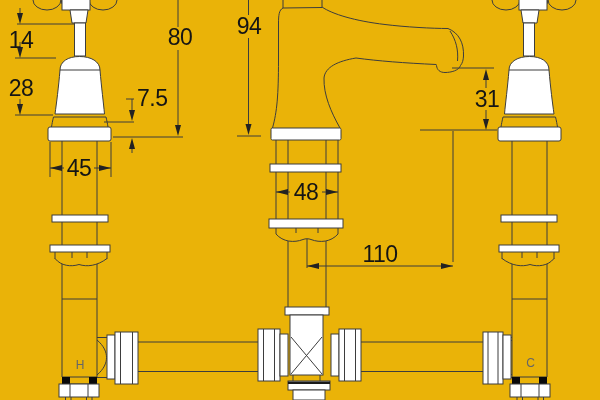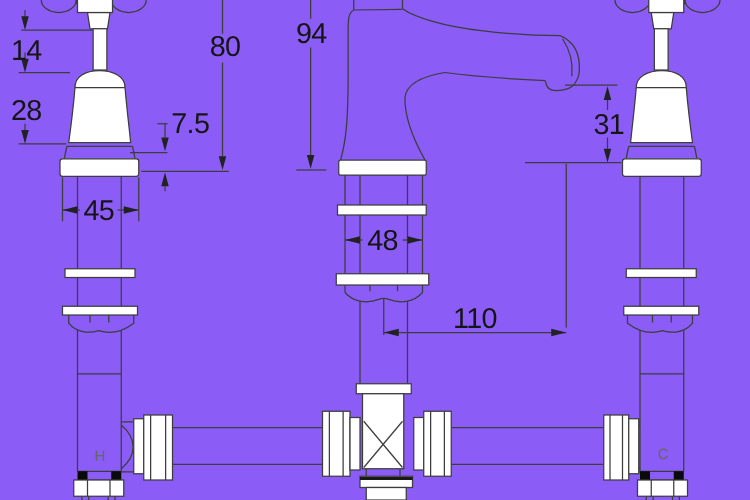--- a/index.html
+++ b/index.html
@@ -1,16 +1,16 @@
 <!DOCTYPE html>
 <html><head>
 <meta charset="utf-8">
 <style>
   html,body{margin:0;padding:0;background:#ffffff;}
-  .page{width:600px;height:400px;background:#8b5cf6;overflow:hidden;}
+  .page{width:600px;height:400px;background:#eab308;overflow:hidden;}
   svg{display:block;}
   .ln{fill:none;stroke:#3d3d3d;stroke-width:1;}
   .wh{fill:#ffffff;stroke:#3d3d3d;stroke-width:1;}
   .ar{fill:#222222;stroke:none;}
   .blk{fill:#0a0a0a;stroke:none;}
   text{font-family:"Liberation Sans", sans-serif;fill:#151515;}
   .dim{font-size:23px;text-anchor:middle;letter-spacing:-0.5px;}
   .dimL{font-size:23px;text-anchor:start;letter-spacing:-0.5px;}
   .hc{font-size:12px;text-anchor:middle;fill:#666;}
 </style>

